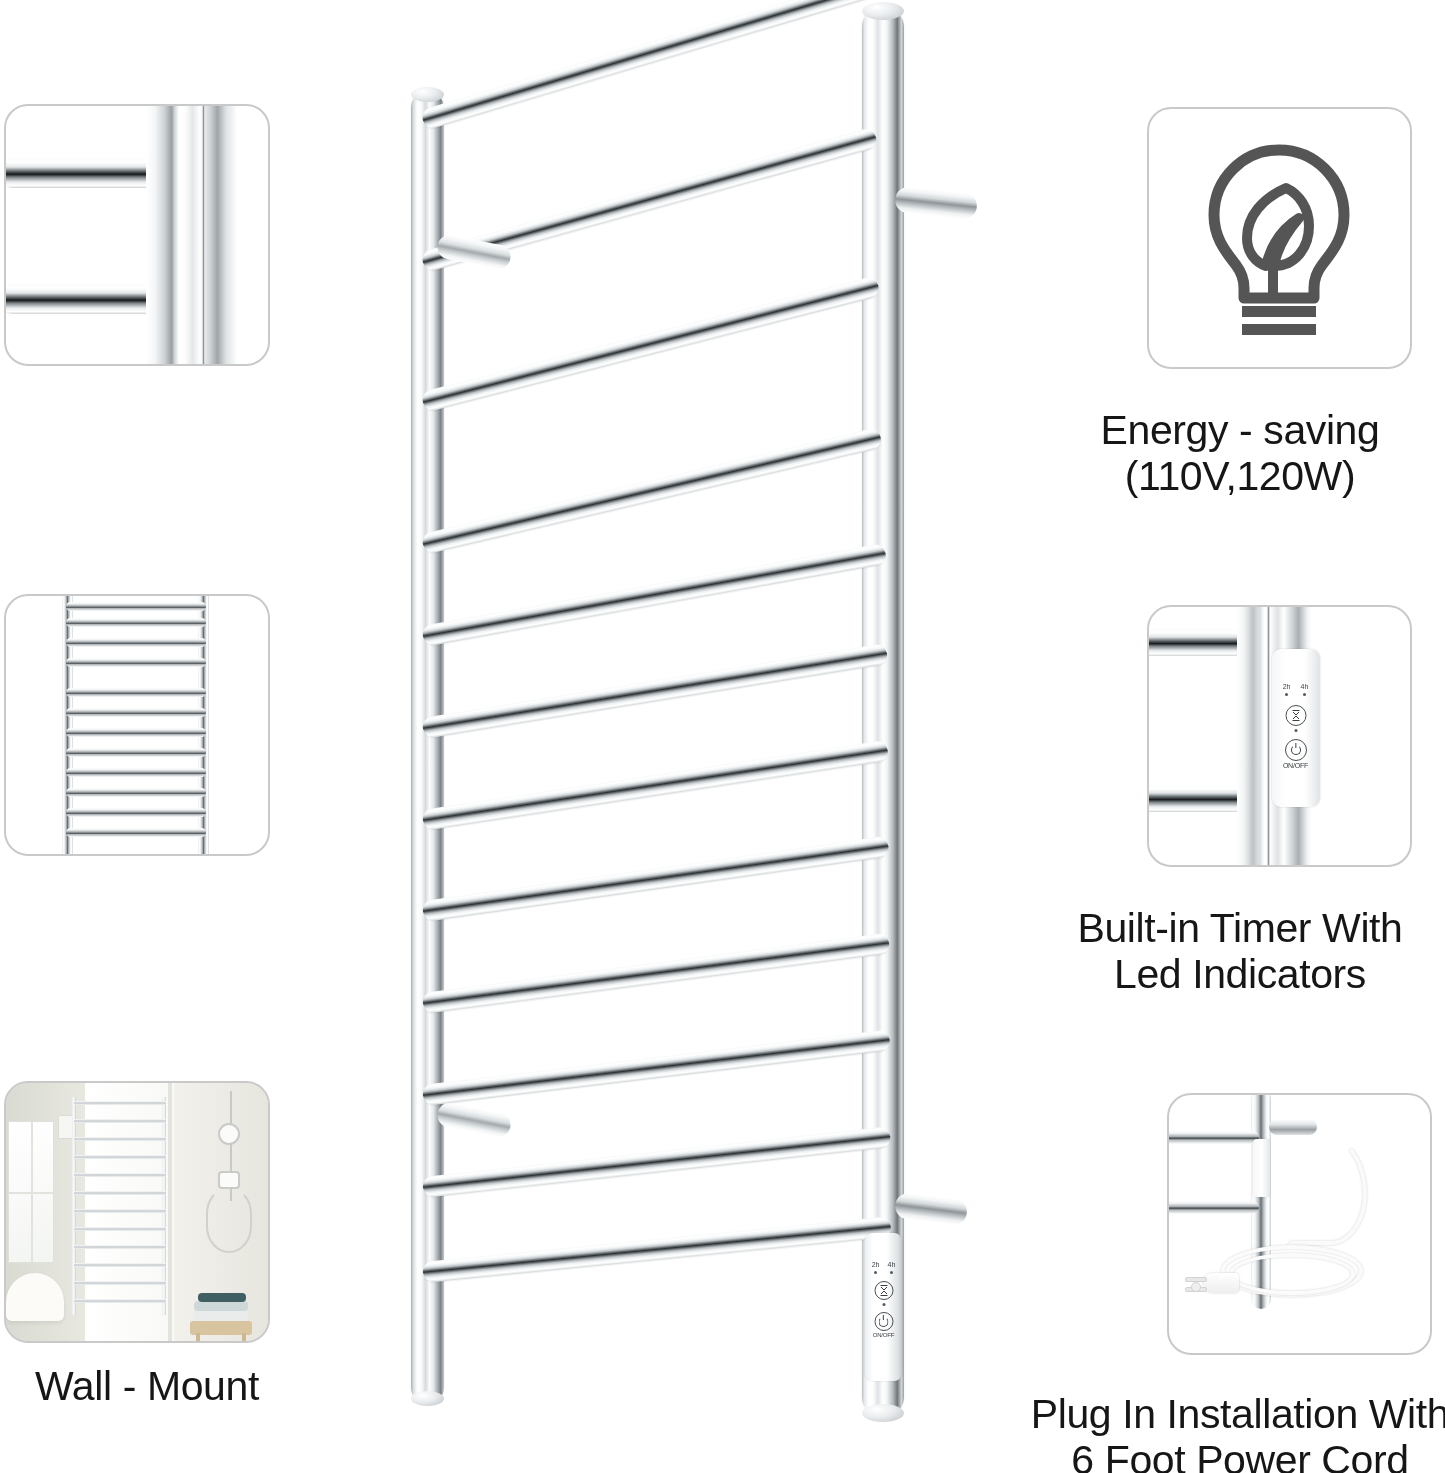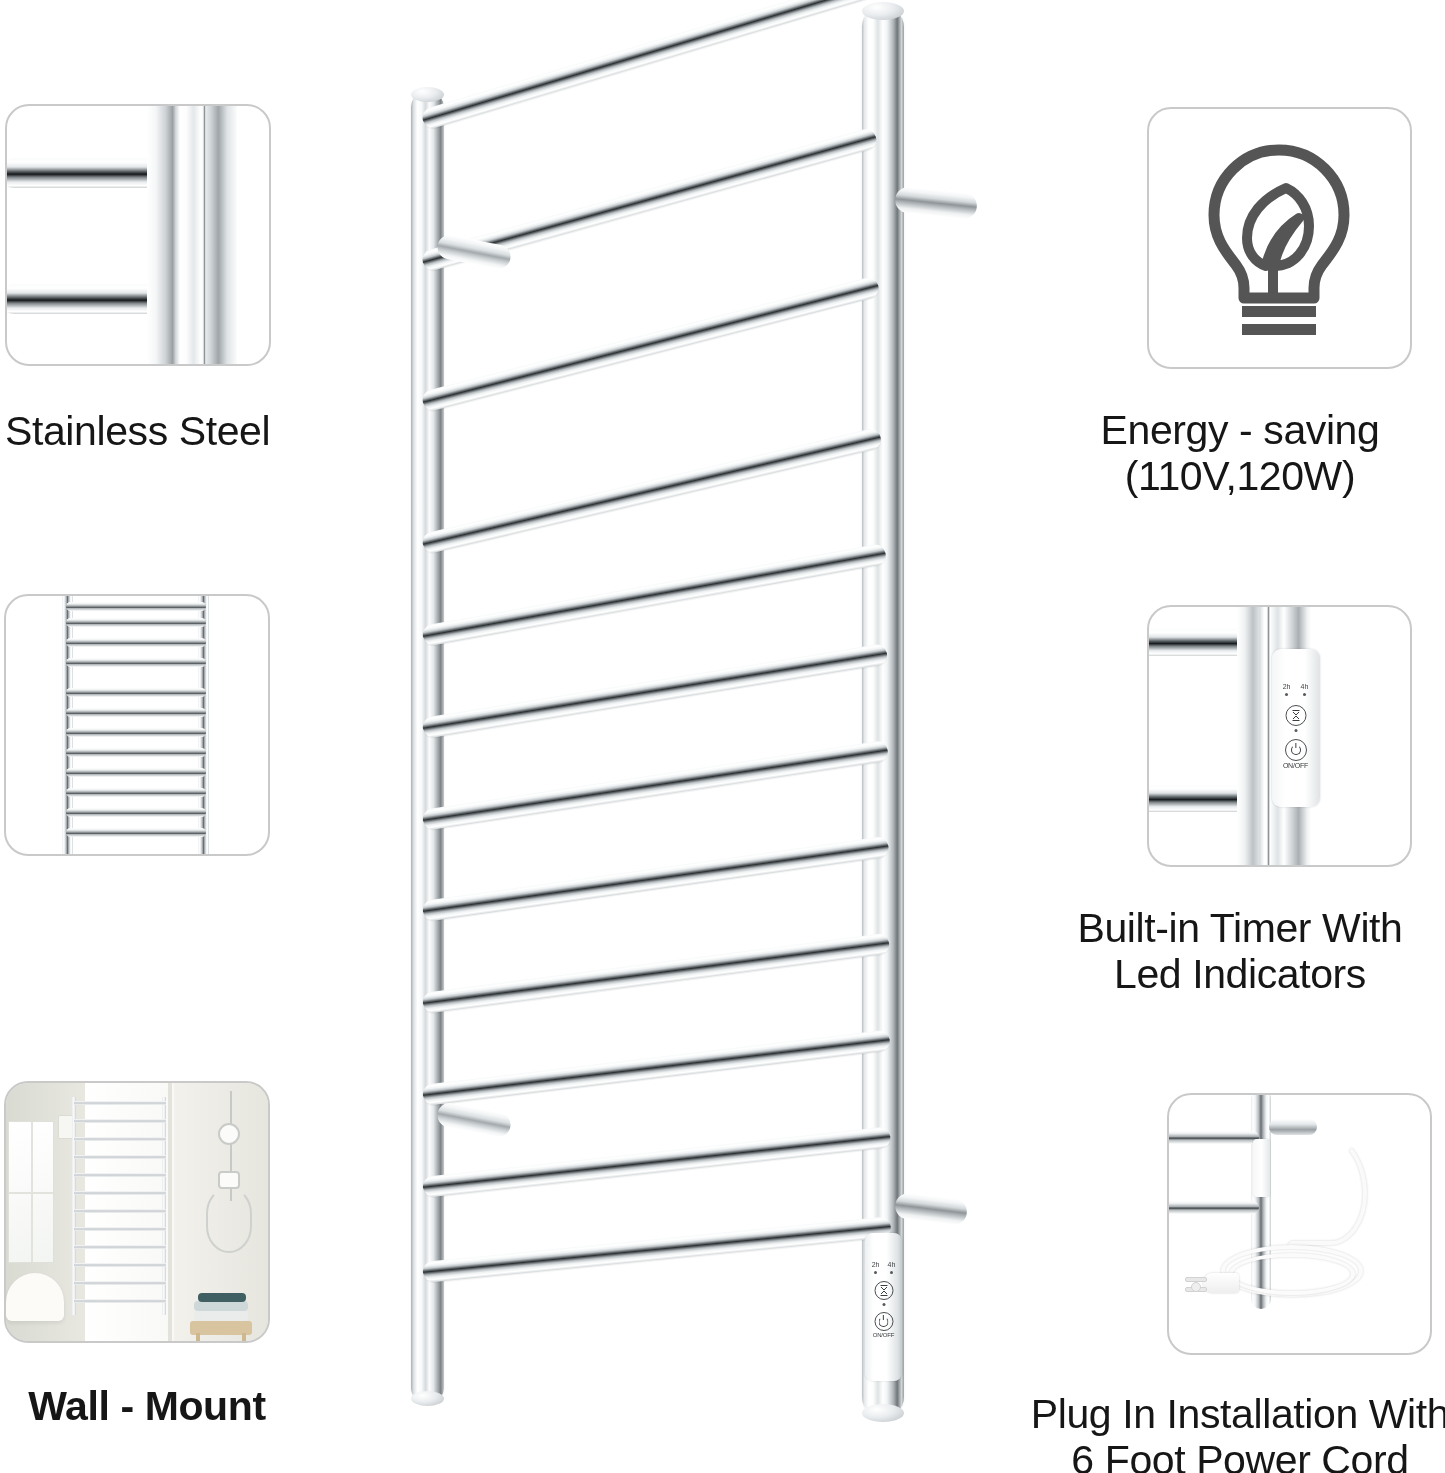--- a/index.html
+++ b/index.html
@@ -49,21 +49,21 @@
   #card-stainless  { left: 4px;  top: 104px; }
   #card-bars       { left: 4px;  top: 594px; }
   #card-wall       { left: 4px;  top: 1081px; }
 
   #card-stainless .thumb,
   #card-bars .thumb,
   #card-wall .thumb { width: 266px; height: 262px; }
 
   #card-stainless .caption { margin-top: 42px; margin-left: 2px; }
   #card-bars .caption      { margin-top: 42px; margin-left: 0px; }
-  #card-wall .caption      { margin-top: 40px; margin-left: 20px; font-weight: bold; }
+  #card-wall .caption      { margin-top: 20px; margin-left: 20px; }
 
   
   #card-energy { left: 1108px; top: 107px; }
   #card-timer  { left: 1108px; top: 605px; }
   #card-plug   { left: 1108px; top: 1093px; }
 
   #card-energy .thumb,
   #card-timer .thumb,
   #card-plug .thumb { width: 265px; height: 262px; }
 
@@ -363,21 +363,20 @@
 <body>
 
 <div class="feature" id="card-stainless">
   <div class="thumb" id="t-steel">
     <div class="chrome-h bar b1"></div>
     <div class="chrome-h bar b2"></div>
     <div class="elbow"></div>
     <div class="post"></div>
     <div class="seam" style="left:196px;"></div>
   </div>
-  <div class="caption left-align">Stainless Steel</div>
 </div>
 
 <div class="feature" id="card-bars">
   <div class="thumb" id="t-bars">
     <div class="chrome-v rail" style="left:56px;"></div>
     <div class="chrome-v rail" style="left:192px;"></div>
     <div class="rung" style="top:22px;"></div>
     <div class="rung" style="top:42px;"></div>
     <div class="rung" style="top:62px;"></div>
     <div class="rung" style="top:92px;"></div>

